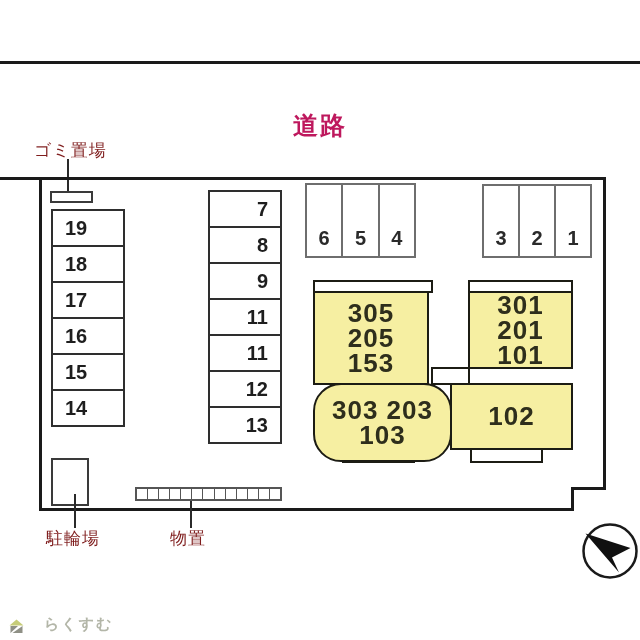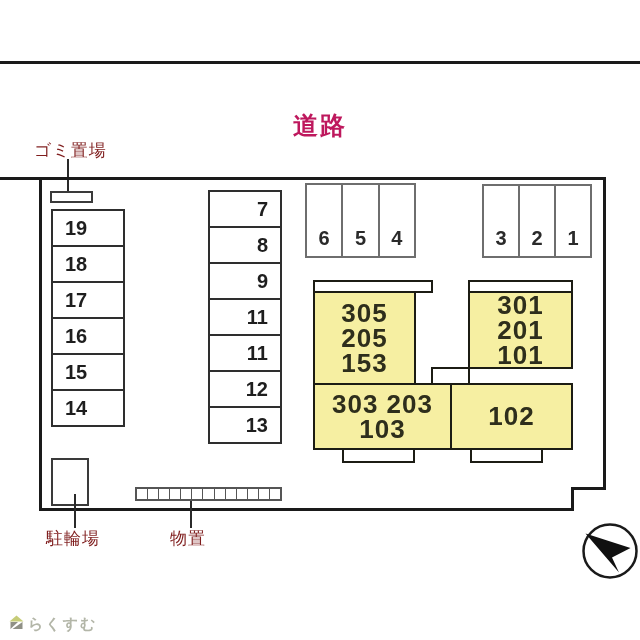--- a/index.html
+++ b/index.html
@@ -28,21 +28,21 @@
   
   .bld{position:absolute;box-sizing:border-box;border:2.5px solid #1c1c14;background:#f6efa2;z-index:2;
        display:flex;flex-direction:column;align-items:center;justify-content:center;
        font-size:26px;font-weight:700;line-height:25px;color:#2e2e1c;letter-spacing:1px;text-align:center;}
   .bld-white{position:absolute;box-sizing:border-box;border:2.5px solid #1c1c14;background:#ffffff;z-index:1;}
   
   .shed{position:absolute;display:flex;flex-direction:row;border:2px solid #555555;background:#ffffff;box-sizing:border-box;}
   .shed .cell{flex:1;border-left:1.5px solid #555555;box-sizing:border-box;}
   .shed .cell:first-child{border-left:none;}
   
-  .logo{position:absolute;display:flex;align-items:flex-start;gap:4px;}
+  .logo{position:absolute;display:flex;align-items:flex-end;gap:20px;}
   .logo-text{font-size:15px;letter-spacing:2px;color:#b3b6a8;font-weight:600;}
 </style>
 </head>
 <body>
 
 <div id="canvas">
 
   <div class="hline" style="left:0;top:61px;width:640px;height:3px;"></div>
 
   <div class="road-label" style="left:293px;top:109px;">道路</div>
@@ -127,31 +127,31 @@
         <span>1</span>
       </div>
   </div>
 
   <div class="bld-white" style="left:313px;top:280px;width:120px;height:13px;"></div>
   <div class="bld-white" style="left:468px;top:280px;width:105px;height:13px;"></div>
   <div class="bld-white" style="left:431px;top:367px;width:39px;height:18px;"></div>
   <div class="bld-white" style="left:342px;top:446px;width:73px;height:17px;"></div>
   <div class="bld-white" style="left:470px;top:446px;width:73px;height:17px;"></div>
 
-  <div class="bld" style="left:313px;top:291px;width:103px;height:94px;">
+  <div class="bld" style="left:313px;top:291px;width:116px;height:94px;">
     <span>305</span>
     <span>205</span>
     <span>153</span>
   </div>
   <div class="bld" style="left:468px;top:291px;width:105px;height:78px;">
     <span>301</span>
     <span>201</span>
     <span>101</span>
   </div>
-  <div class="bld" style="left:313px;top:383px;width:139px;height:67px;">
+  <div class="bld" style="left:313px;top:383px;width:139px;height:79px;border-radius:28px;">
     <span>303 203</span>
     <span>103</span>
   </div>
   <div class="bld" style="left:450px;top:383px;width:123px;height:67px;">
     <span>102</span>
   </div>
 
   <div class="outline-box" style="left:51px;top:458px;width:38px;height:48px;"></div>
   <div class="leader" style="left:74px;top:494px;height:34px;"></div>
   <div class="jp-label" style="left:46px;top:527px;">駐輪場</div>

